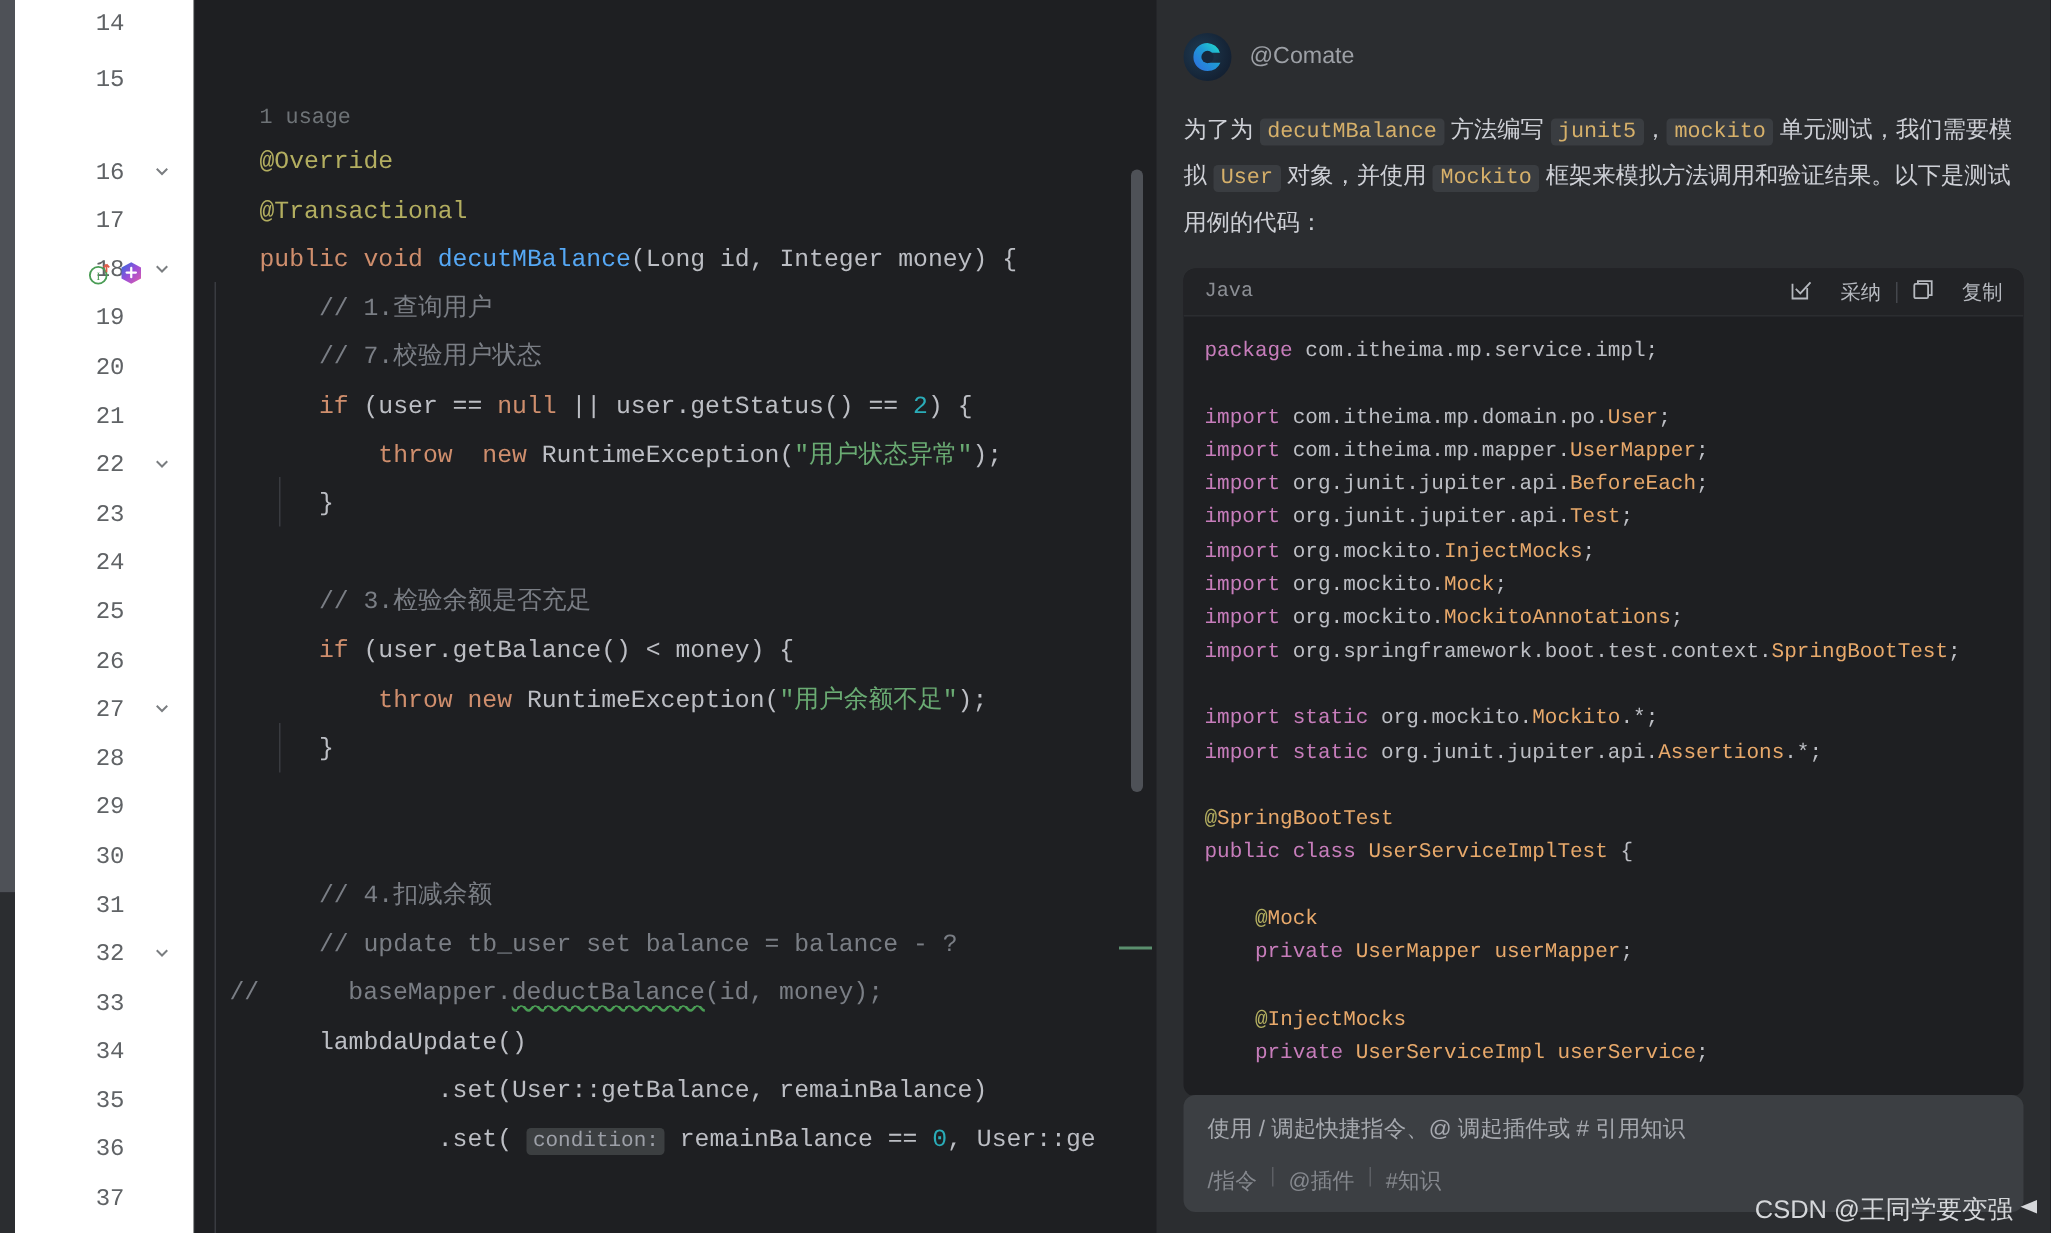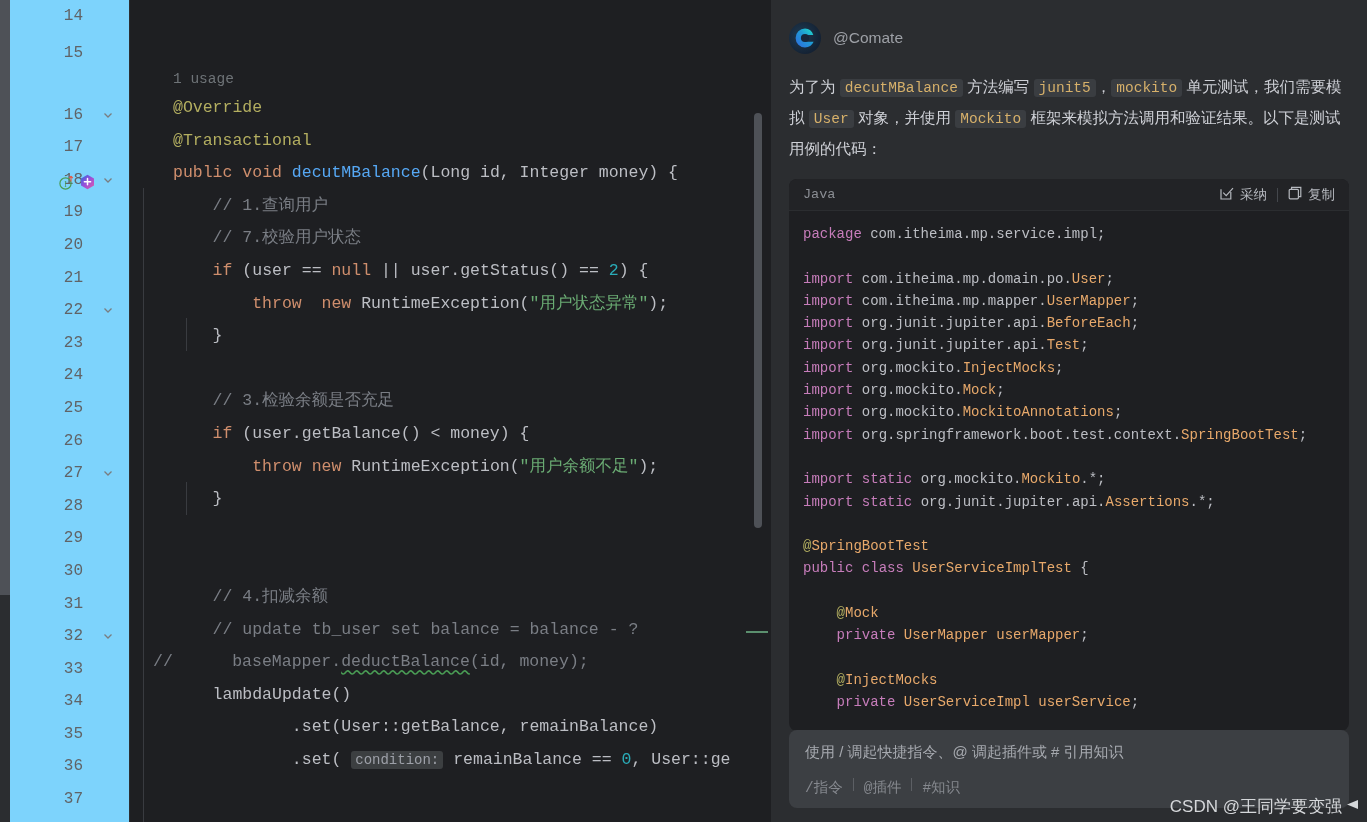--- a/index.html
+++ b/index.html
@@ -22,21 +22,21 @@
   .editor-left-strip {
     position: absolute; left: 0; top: 0; width: 10px; height: 595px;
     background: #4e5157;
   }
   .editor-left-strip-rest {
     position: absolute; left: 0; top: 595px; width: 10px; height: 227px;
     background: #2b2d30;
   }
   .gutter {
     position: absolute; left: 10px; top: 0; width: 120px; height: 822px;
-    background: #7dd3fc;
+    background: #ffffff;
     border-right: 1px solid #2b2d30;
   }
   .code-area {
     position: absolute; left: 131px; top: 0; right: 0; height: 822px;
     background: #1e1f22;
   }
   .ln-row {
     position: relative;
     height: 32.6px;
     line-height: 32.6px;
@@ -144,21 +144,21 @@
     height: 32px; padding: 0 14px;
     border-bottom: 1px solid #2b2d30;
     background: #222326;
   }
   .cb-lang {
     color: #8b8e94; font-size: 13.5px;
     font-family: "Liberation Mono", monospace;
   }
   .cb-actions { display: flex; align-items: center; gap: 10px; }
   .cb-btn {
-    display: flex; align-items: center; gap: 6px;
+    display: flex; align-items: center; gap: 19px;
     color: #b6b9bf; font-size: 13.5px; cursor: pointer;
   }
   .cb-sep { width:1px; height: 14px; background: #44474c; }
 
   .codeblock-body {
     padding: 12px 14px 10px 14px;
     font-family: "Liberation Mono", monospace;
     font-size: 14px;
     line-height: 22.3px;
     color: #bcbec4;
@@ -171,21 +171,21 @@
   .j-anno  { color: #b3ae60; }
 
   .panel-input-wrap { padding: 0 18px 14px 18px; flex: 0 0 auto; }
   .panel-input {
     background: #3c3f43;
     border-radius: 8px;
     padding: 13px 16px 10px 16px;
     height: 78px;
   }
   .input-placeholder { color: #a6a9af; font-size: 15px; margin-bottom: 16px; }
-  .input-chips { display: flex; gap: 10px; font-family: Liberation Mono, monospace; }
+  .input-chips { display: flex; gap: 10px; }
   .chip { color: #85888e; font-size: 14.5px; cursor: pointer; }
   .chip-sep { width:1px; height: 13px; background: #5c5f64; }
 
   .watermark {
     position: absolute; right: 8px; bottom: 4px;
     display: flex; align-items: center; gap: 2px;
     color: #d5d7da; font-size: 17px;
     pointer-events: none;
   }
 </style>

